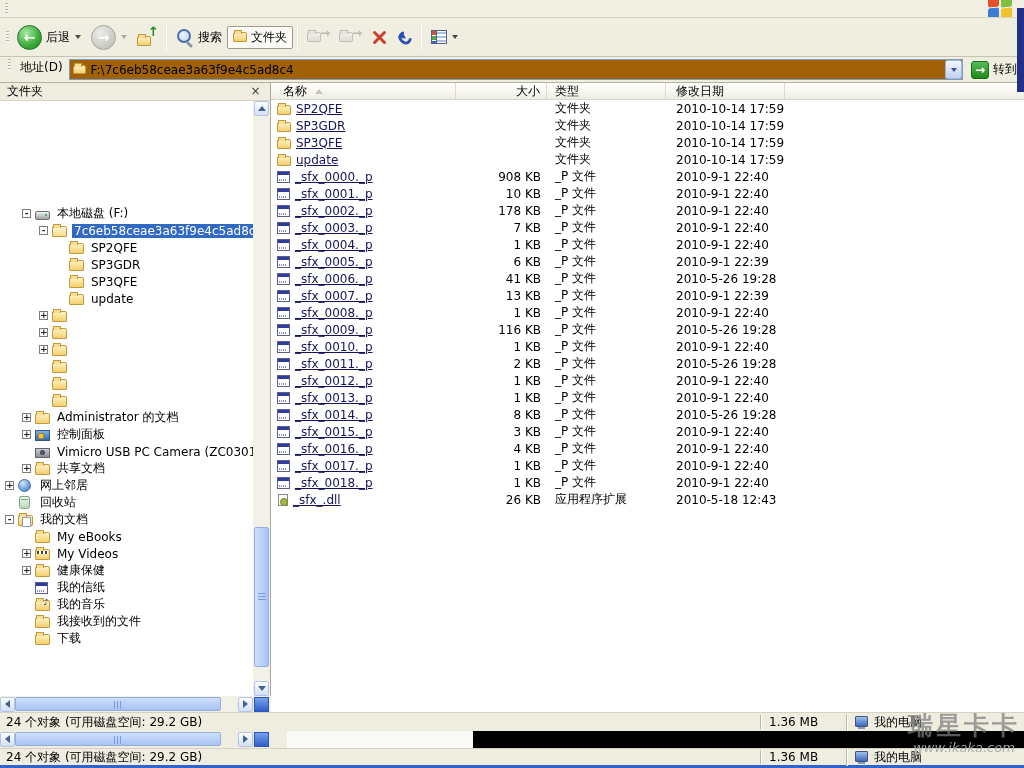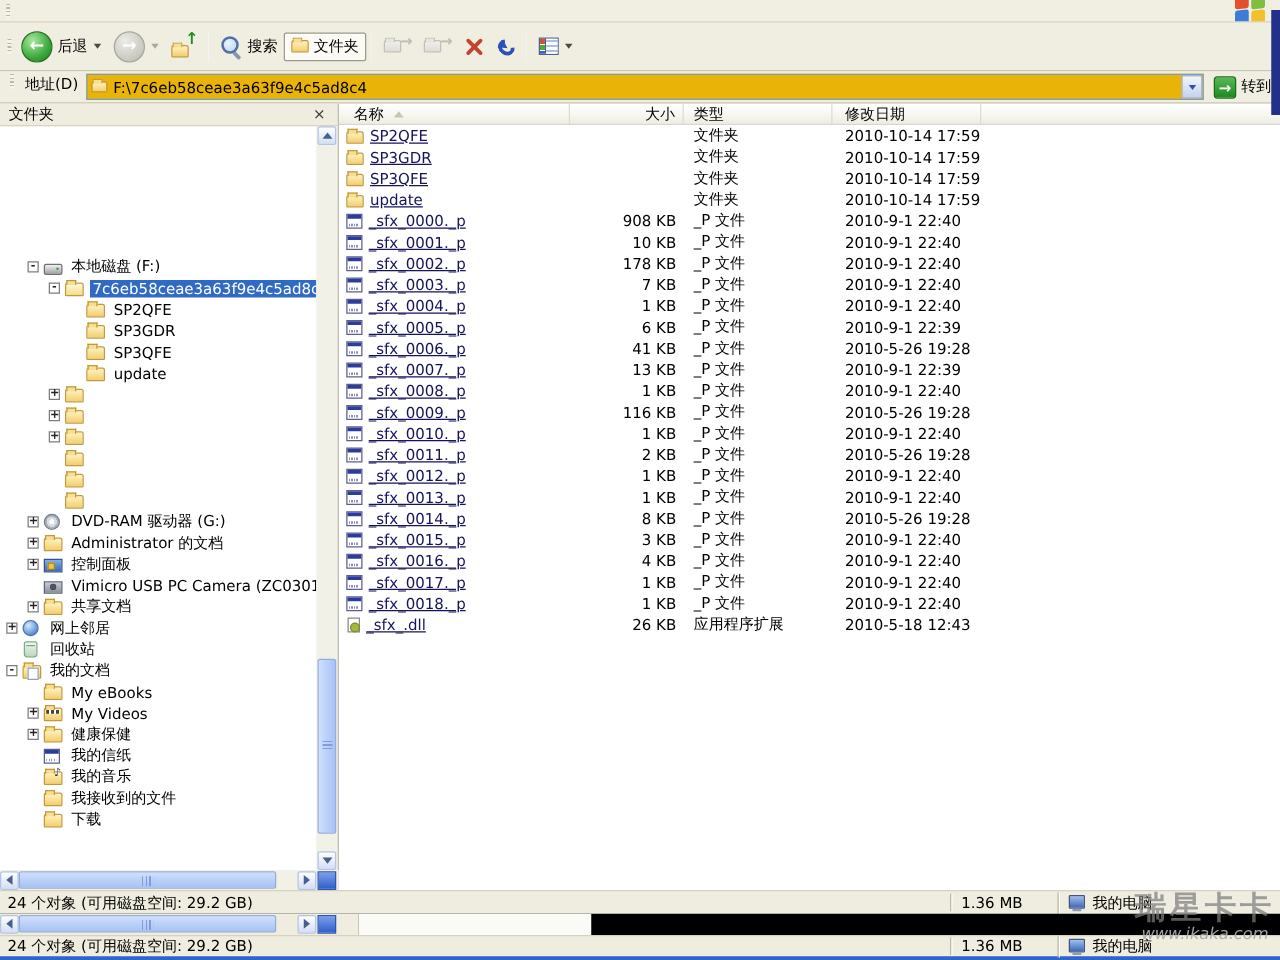--- a/index.html
+++ b/index.html
@@ -43,21 +43,21 @@
   .del-x{width:17px;height:17px;position:relative;}
   .del-x::before,.del-x::after{content:"";position:absolute;left:0;top:7px;width:17px;height:3px;background:#C8402E;border-radius:2px;}
   .del-x::before{transform:rotate(45deg);} .del-x::after{transform:rotate(-45deg);}
   .undo-arc{width:14px;height:12px;border:3px solid #2E51B8;border-radius:50%;border-top-color:transparent;transform:rotate(40deg);position:relative;margin-top:2px;}
   .undo-arc::after{content:"";position:absolute;left:-5px;top:-4px;width:0;height:0;border:4px solid transparent;border-bottom:6px solid #2E51B8;transform:rotate(-35deg);}
   .views-grid{width:16px;height:14px;border:1px solid #51618F;background:#fff;display:flex;}
   .views-grid .vl{width:5px;height:100%;background:linear-gradient(#D05038 0 4px,#fff 4px 5px,#57A639 5px 9px,#fff 9px 10px,#3C66C6 10px 13px);border-right:1px solid #51618F;}
   .views-grid .vr{flex:1;background:repeating-linear-gradient(to bottom,#fff 0 1px,#A8C0E8 1px 3px,#fff 3px 4px);}
   
   .addressbar{height:26px;background:#F0EEE1;border-bottom:1px solid #B5B2A0;display:flex;padding:2px 5px;gap:6px;}
-  .addr-input{flex:1;height:21px;background:#eab308;border:1px solid #7F9DB9;display:flex;align-items:center;gap:5px;padding-left:3px;}
+  .addr-input{flex:1;height:21px;background:#a16207;border:1px solid #7F9DB9;display:flex;align-items:center;gap:5px;padding-left:3px;}
   .addr-input .mini-folder{width:13px;height:9px;}
   .addr-drop{width:17px;height:19px;margin-left:auto;background:linear-gradient(#F2F6FD,#C4D2F0);border:1px solid #9EB6E4;border-radius:2px;display:flex;align-items:center;justify-content:center;}
   .addr-drop .caret{border-top-color:#33549C;}
   .go-btn{display:flex;align-items:center;gap:4px;padding:0 2px;}
   .go-icon{width:18px;height:18px;border-radius:3px;background:linear-gradient(#59B859,#1E891E);border:1px solid #177017;color:#fff;font-weight:bold;font-size:12px;display:flex;align-items:center;justify-content:center;}
   
   .main{display:flex;height:629px;background:#fff;}
   .treepanel{width:271px;flex:0 0 271px;position:relative;border-right:1px solid #ACA899;background:#fff;}
   .treeheader{height:18px;background:#EFEDE0;border-bottom:1px solid #D6D3C2;display:flex;align-items:center;padding:0 7px;}
   .closex{margin-left:auto;width:15px;height:14px;text-align:center;line-height:13px;font-size:12px;color:#3A3A3A;}
@@ -309,25 +309,20 @@
           <span class="ticon folder"></span>
           <span class="tlabel"></span>
         </div>
         <div class="treerow" style="padding-left: 39px;">
           <span class="box none"></span>
           <span class="ticon folder"></span>
           <span class="tlabel"></span>
         </div>
         <div class="treerow" style="padding-left: 22px;">
           <span class="box plus"></span>
-          <span class="ticon dvd"></span>
-          <span class="tlabel">DVD-RAM 驱动器 (G:)</span>
-        </div>
-        <div class="treerow" style="padding-left: 22px;">
-          <span class="box plus"></span>
           <span class="ticon folder"></span>
           <span class="tlabel">Administrator 的文档</span>
         </div>
         <div class="treerow" style="padding-left: 22px;">
           <span class="box plus"></span>
           <span class="ticon control"></span>
           <span class="tlabel">控制面板</span>
         </div>
         <div class="treerow" style="padding-left: 22px;">
           <span class="box none"></span>

